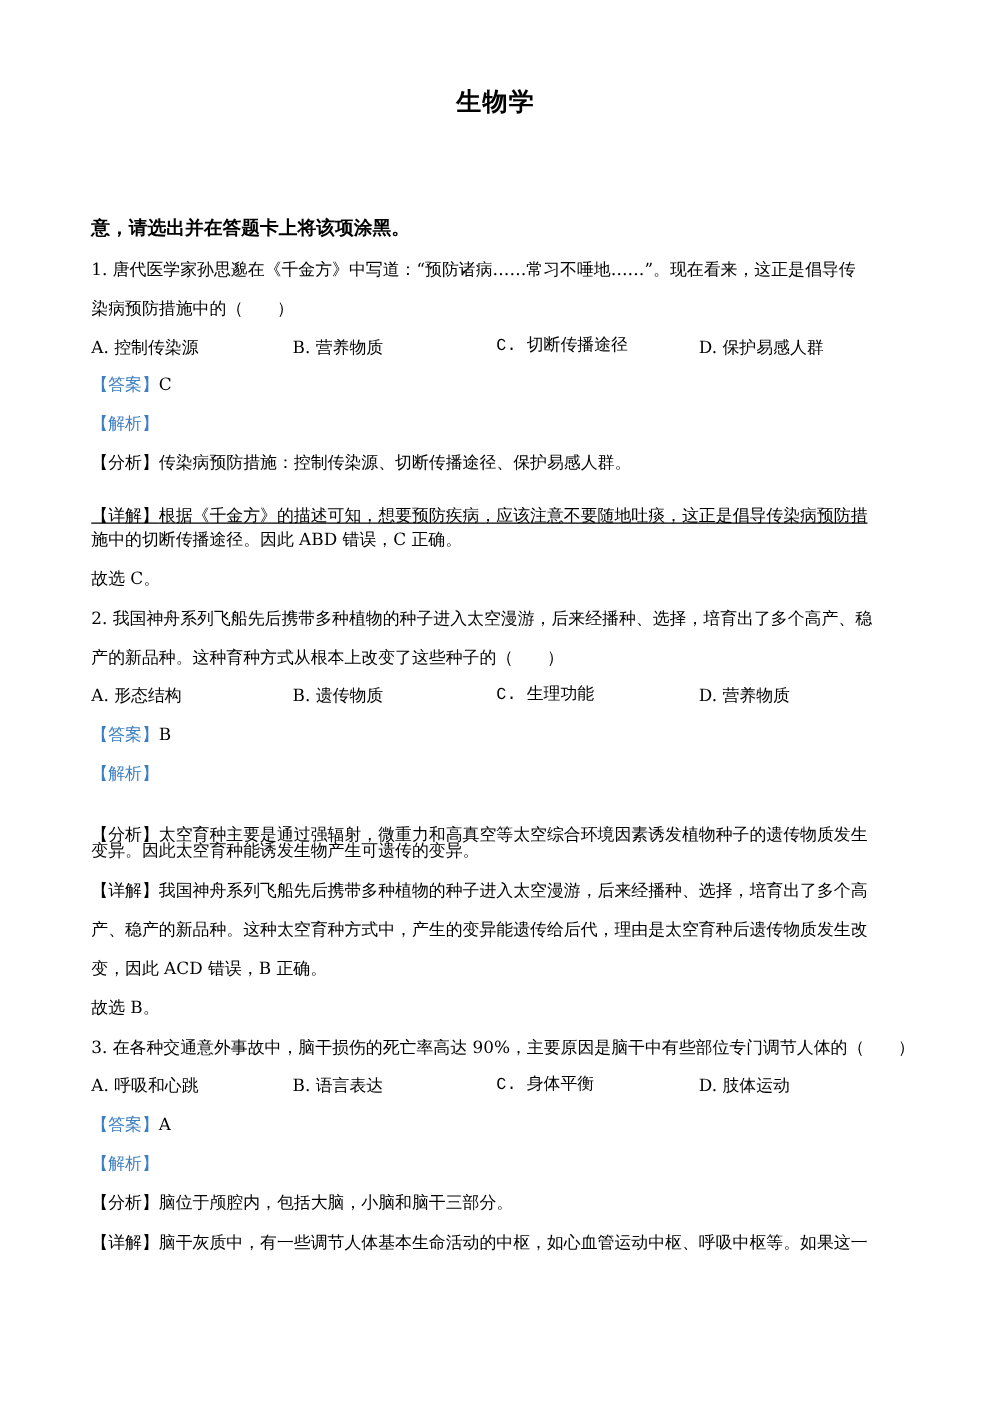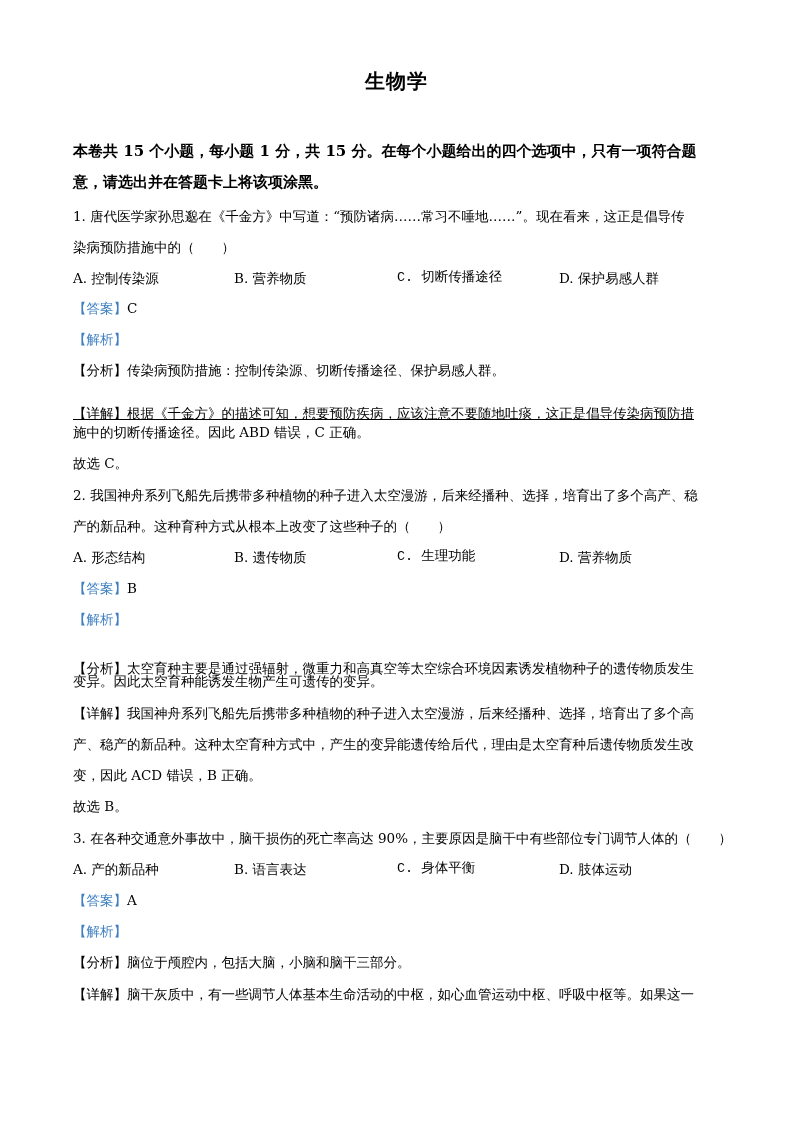--- a/index.html
+++ b/index.html
@@ -16,21 +16,20 @@
   .opts { position: absolute; left: 0; width: 793px; font-size: 13.5px; line-height: 18px; }
   .opt { position: absolute; white-space: nowrap; }
   .o0 { left: 73px; } .o1 { left: 234px; } .o2 { left: 397px; font-family: Liberation Mono, monospace; } .o3 { left: 559px; }
 </style>
 </head>
 <body>
 
 <div class="page">
 
   <div class="title">生物学</div>
-  <div class="line bold" style="top:142px;">本卷共 15 个小题，每小题 1 分，共 15 分。在每个小题给出的四个选项中，只有一项符合题</div>
   <div class="line bold" style="top:173px;">意，请选出并在答题卡上将该项涂黑。</div>
 
   <div>
     <div class="line" style="top:207px;">1. 唐代医学家孙思邈在《千金方》中写道：“预防诸病……常习不唾地……”。现在看来，这正是倡导传</div>
     <div class="line" style="top:238px;">染病预防措施中的（　　）</div>
     <div class="opts" style="top:269px;">
       <span class="opt o0">A. 控制传染源</span>
       <span class="opt o1">B. 营养物质</span>
       <span class="opt o2">C. 切断传播途径</span>
       <span class="opt o3">D. 保护易感人群</span>
@@ -70,21 +69,21 @@
       <span>【详解】</span><span>我国神舟系列飞船先后携带多种植物的种子进入太空漫游，后来经播种、选择，培育出了多个高</span>
     </div>
     <div class="line" style="top:735px;">产、稳产的新品种。这种太空育种方式中，产生的变异能遗传给后代，理由是太空育种后遗传物质发生改</div>
     <div class="line" style="top:766px;">变，因此 ACD 错误，B 正确。</div>
     <div class="line" style="top:797px;">故选 B。</div>
   </div>
 
   <div>
     <div class="line" style="top:829px;">3. 在各种交通意外事故中，脑干损伤的死亡率高达 90%，主要原因是脑干中有些部位专门调节人体的（　　）</div>
     <div class="opts" style="top:860px;">
-      <span class="opt o0">A. 产的新品种</span>
+      <span class="opt o0">A. 呼吸和心跳</span>
       <span class="opt o1">B. 语言表达</span>
       <span class="opt o2">C. 身体平衡</span>
       <span class="opt o3">D. 肢体运动</span>
     </div>
     <div class="line" style="top:891px;">
       <span class="label-blue">【答案】</span><span>A</span>
     </div>
     <div class="line label-blue" style="top:922px;">【解析】</div>
     <div class="line" style="top:953px;">
       <span>【分析】</span><span>脑位于颅腔内，包括大脑，小脑和脑干三部分。</span>

